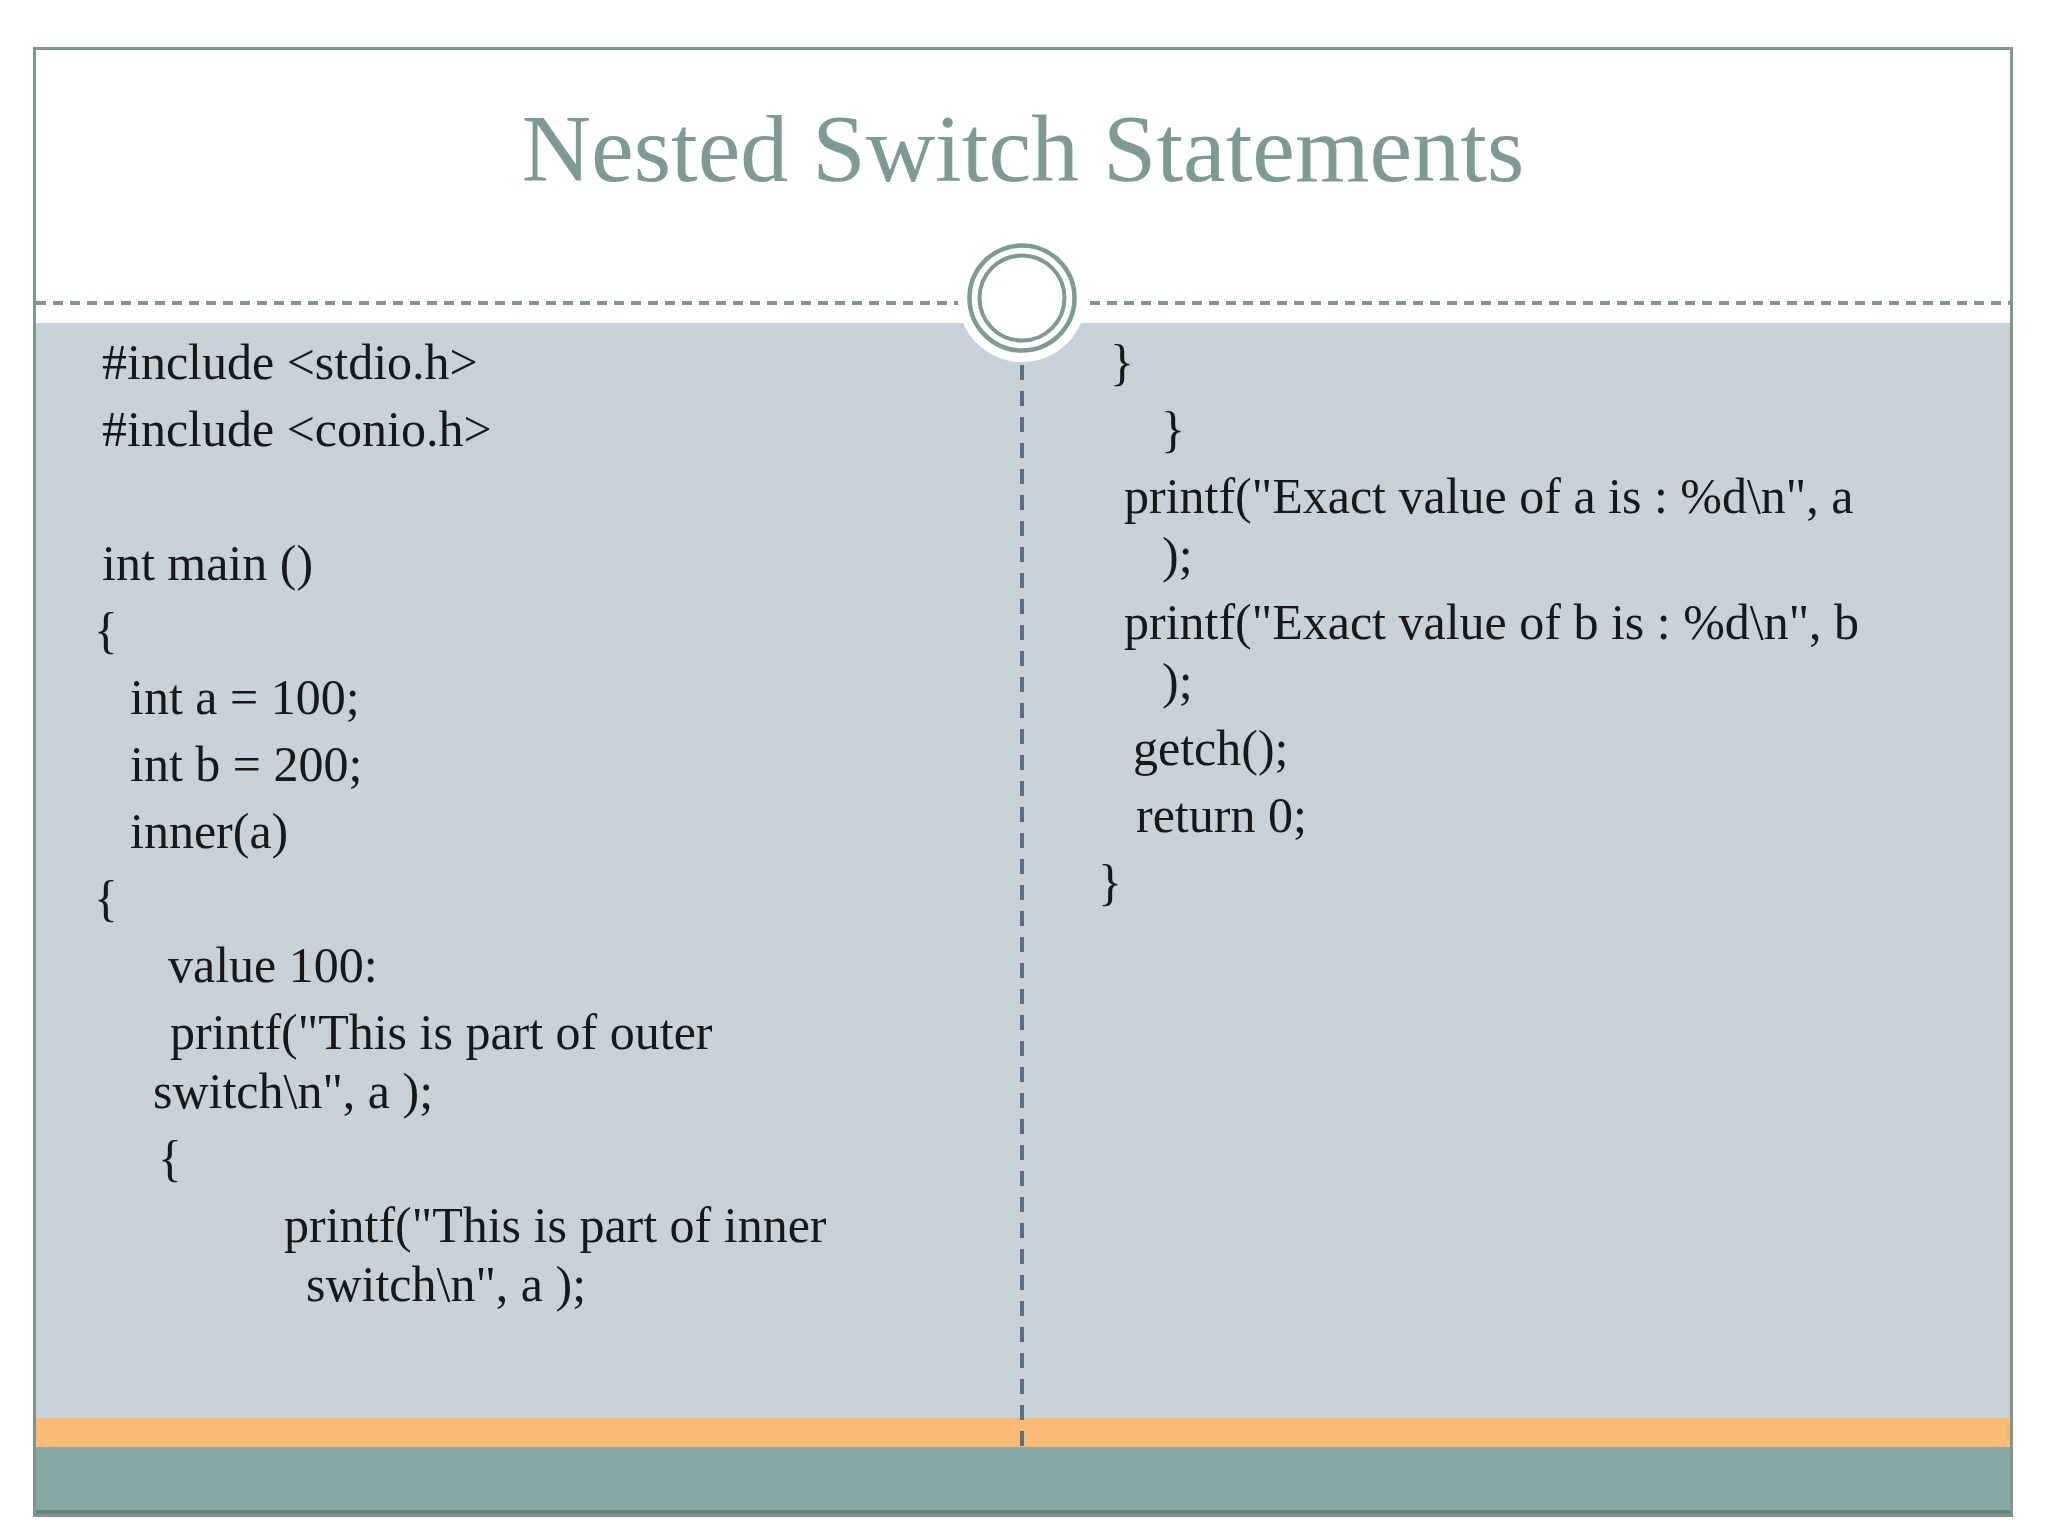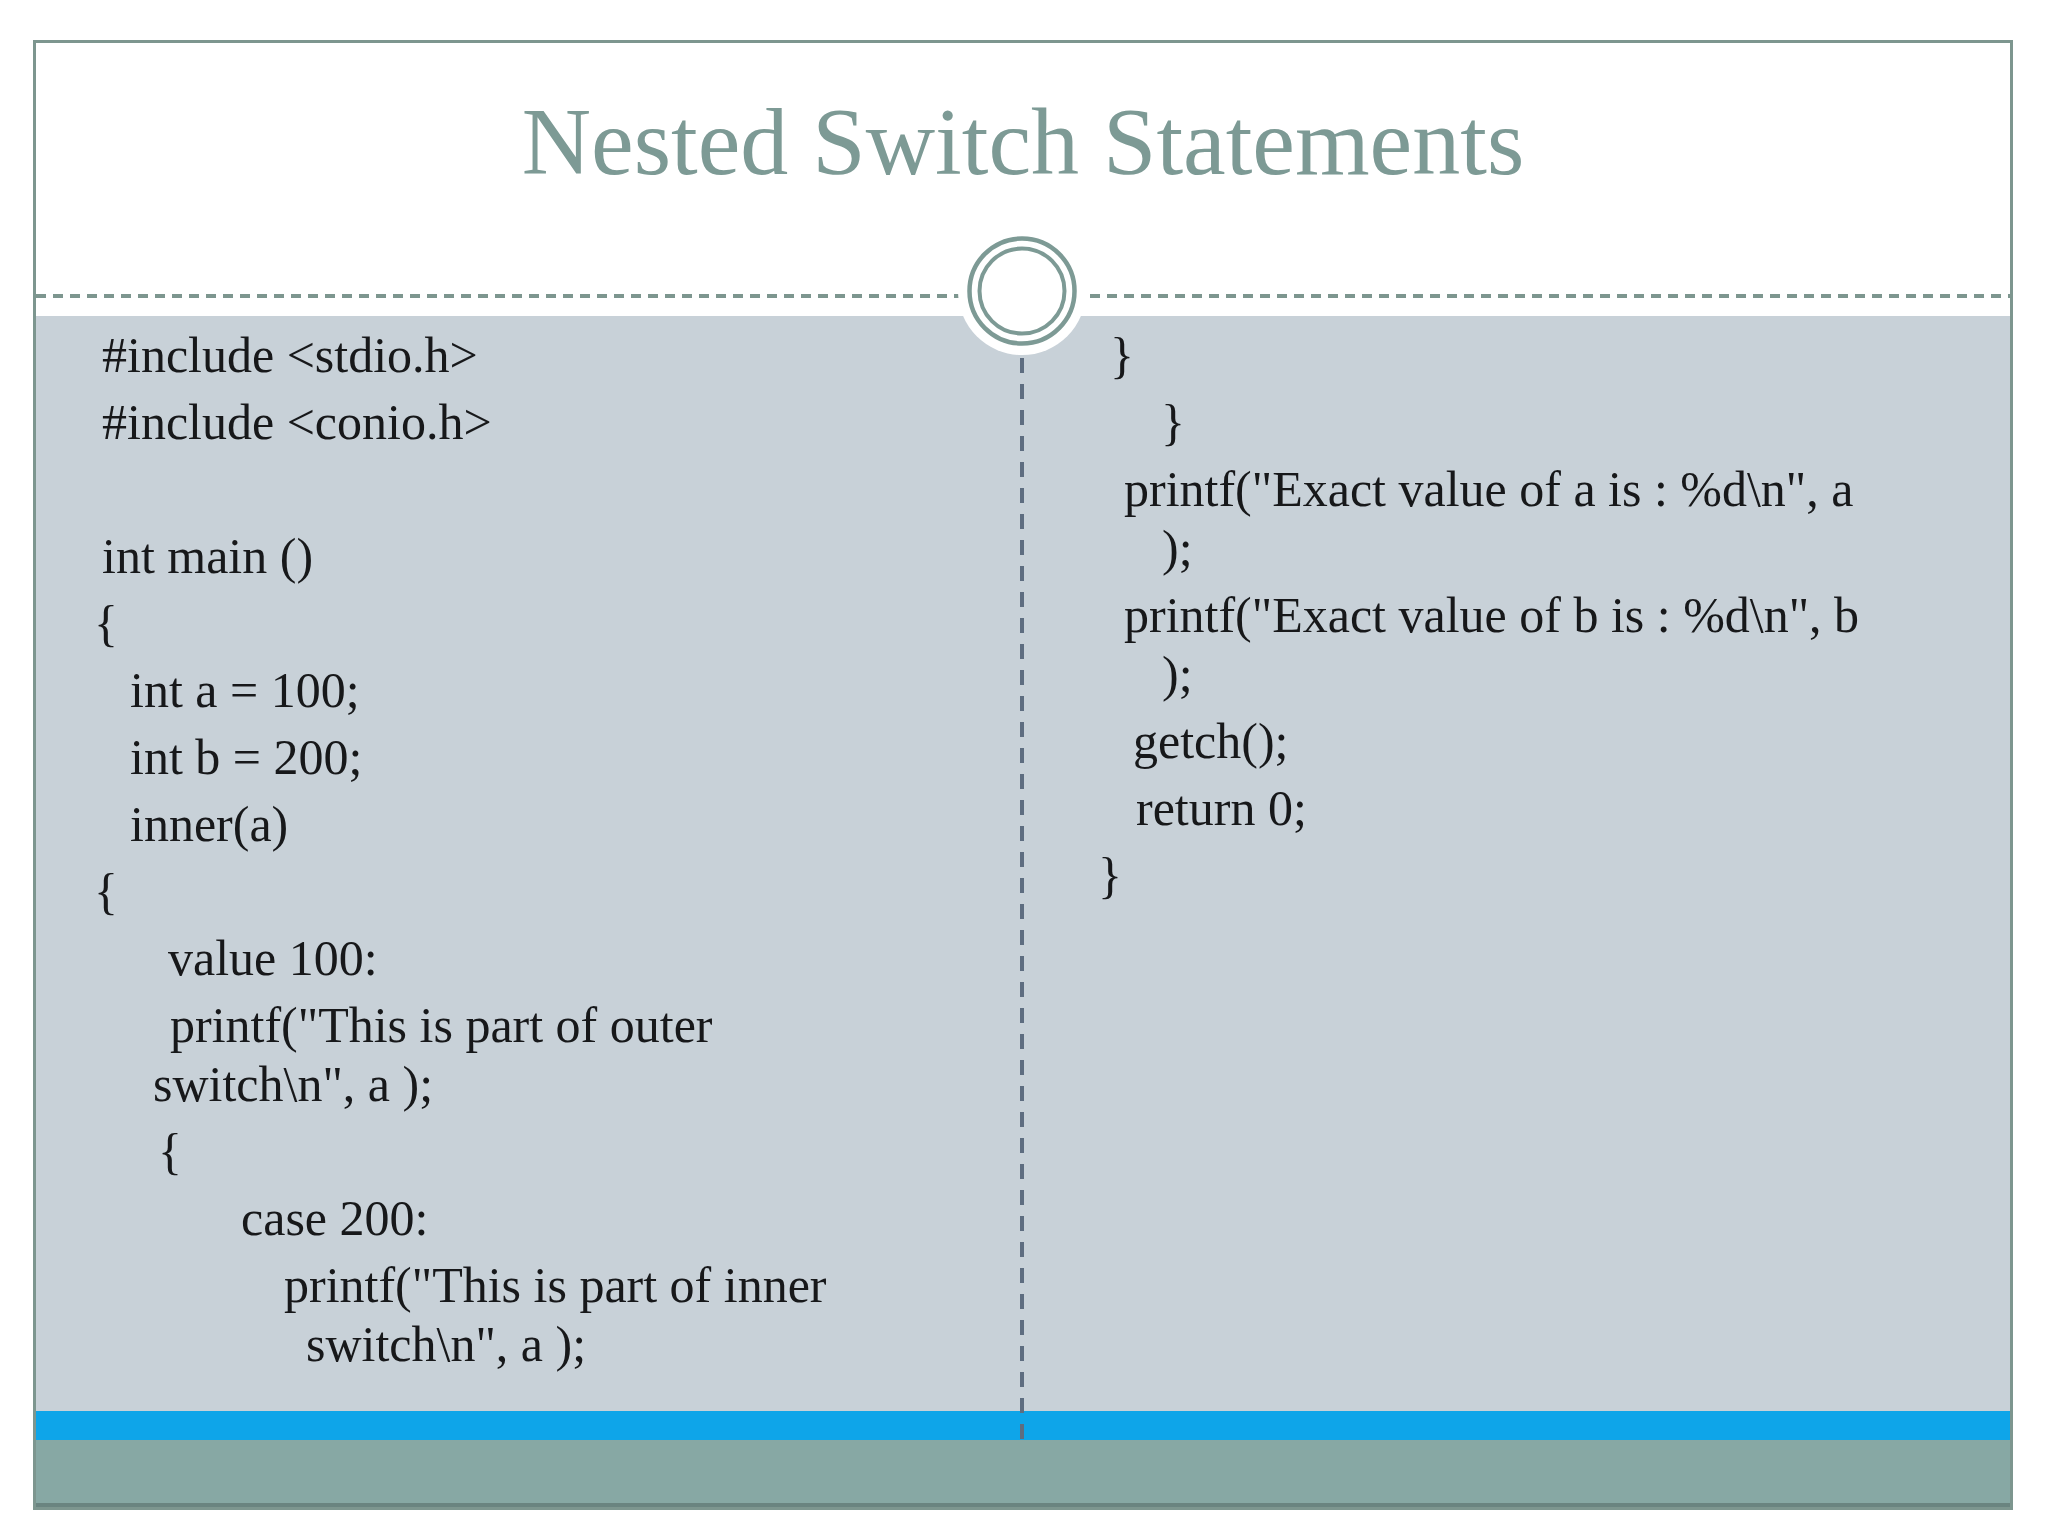--- a/index.html
+++ b/index.html
@@ -1,19 +1,19 @@
 <!DOCTYPE html>
 <html><head>
 <meta charset="utf-8">
 <style>
   html,body{margin:0;padding:0;background:#ffffff;}
   .page{position:relative;width:2048px;height:1536px;background:#ffffff;overflow:hidden;
         font-family:"Liberation Serif","DejaVu Serif",serif;}
-  .slide{position:absolute;left:33px;top:40px;width:1974px;height:1464px;
-         border:3px solid #7d968f;background:#0ea5e9;}
+  .slide{position:absolute;left:33px;top:47px;width:1974px;height:1464px;
+         border:3px solid #7d968f;background:#fdba74;}
   
   .header{position:absolute;left:0;top:0;width:100%;height:273px;background:#ffffff;}
   .title{margin:0;padding-top:46px;text-align:center;font-size:96px;font-weight:normal;
          color:#7d9a95;letter-spacing:0px;line-height:1.1;}
   
   .h-dash{position:absolute;left:0;top:251px;width:100%;height:4px;
           background:repeating-linear-gradient(to right,#7d968f 0 10px,transparent 10px 17px);}
   
   .ornament{position:absolute;left:921px;top:183px;width:130px;height:130px;z-index:5;}
   
@@ -56,21 +56,20 @@
           <div class="line" style="padding-left: 8px;">int main ()</div>
           <div class="line">{</div>
           <div class="line" style="padding-left: 36px;">int a = 100;</div>
           <div class="line" style="padding-left: 36px;">int b = 200;</div>
           <div class="line" style="padding-left: 36px;">inner(a)</div>
           <div class="line">{</div>
           <div class="line" style="padding-left: 74px;">value 100:</div>
           <div class="line" style="padding-left: 76px;">printf("This is part of outer</div>
           <div class="line wrap" style="padding-left: 59px;">switch\n", a );</div>
           <div class="line" style="padding-left: 64px;">{</div>
-          <div class="line" style="padding-left: 147px;">case 200:</div>
           <div class="line" style="padding-left: 190px;">printf("This is part of inner</div>
           <div class="line wrap" style="padding-left: 212px;">switch\n", a );</div>
         </div>
       <div class="v-dash"></div>
       <div class="col col-right">
           <div class="line" style="padding-left: 16px;">}</div>
           <div class="line" style="padding-left: 67px;">}</div>
           <div class="line" style="padding-left: 30px;">printf("Exact value of a is : %d\n", a</div>
           <div class="line wrap" style="padding-left: 68px;">);</div>
           <div class="line" style="padding-left: 30px;">printf("Exact value of b is : %d\n", b</div>

